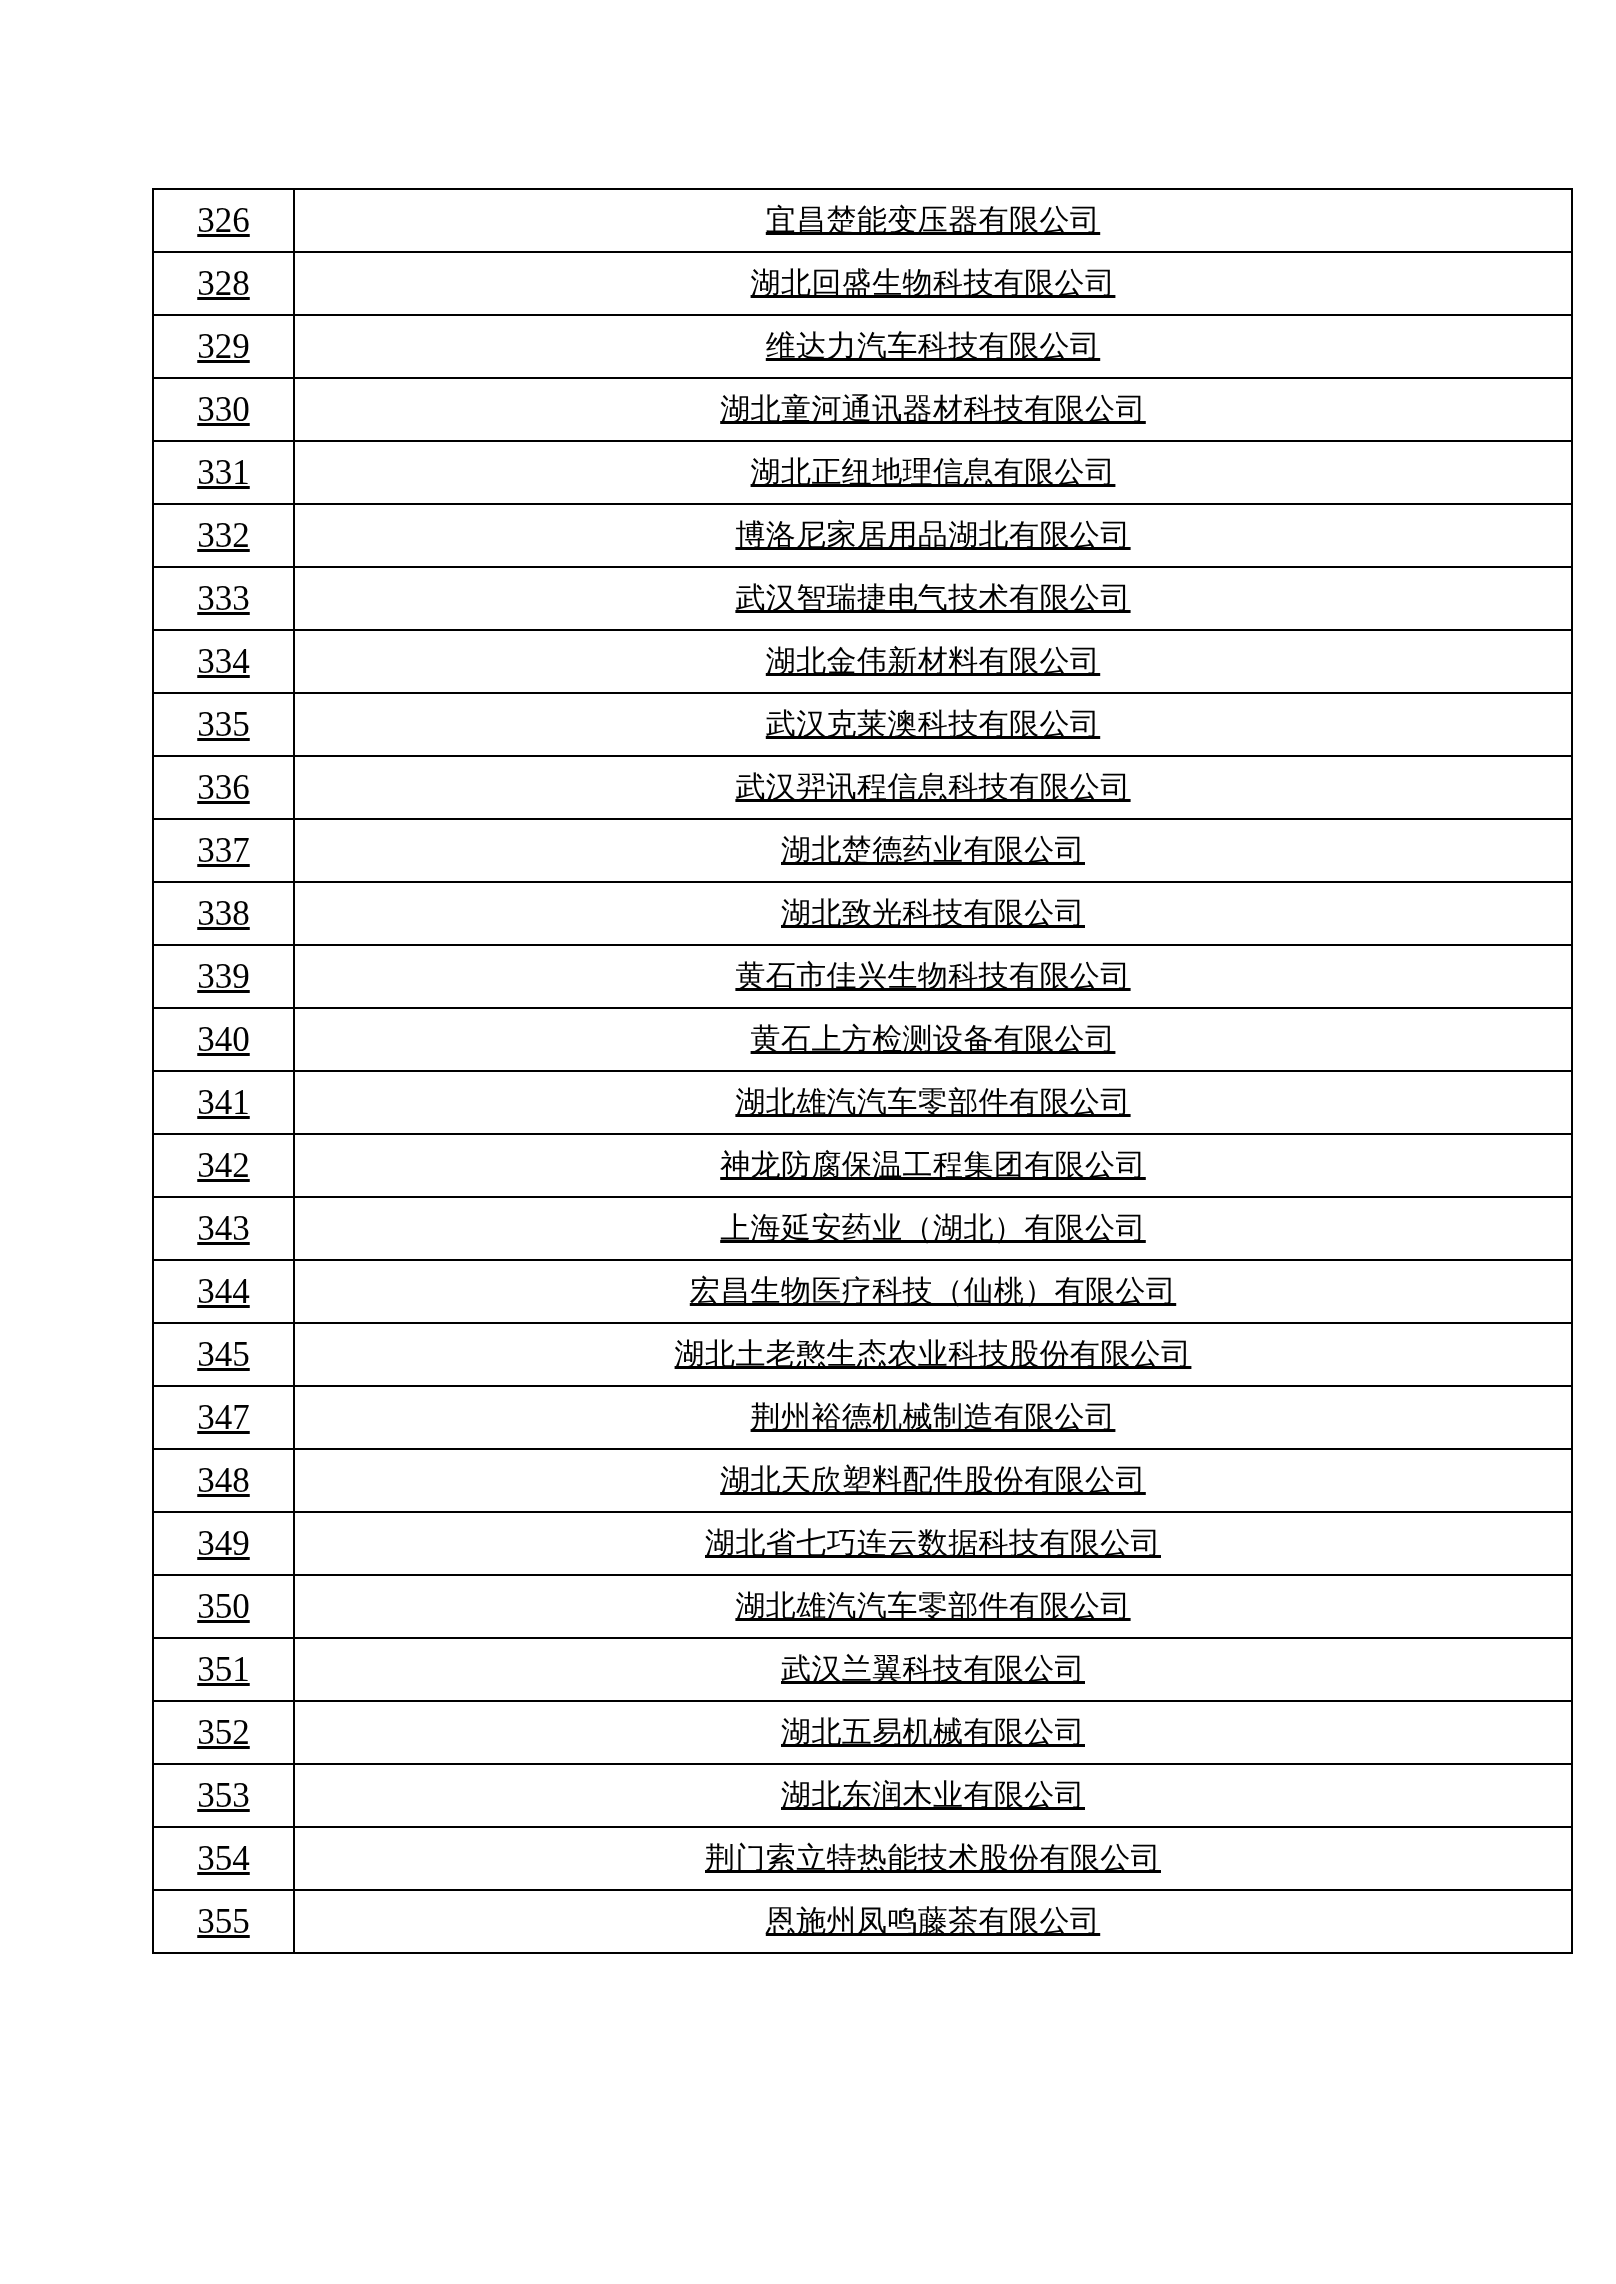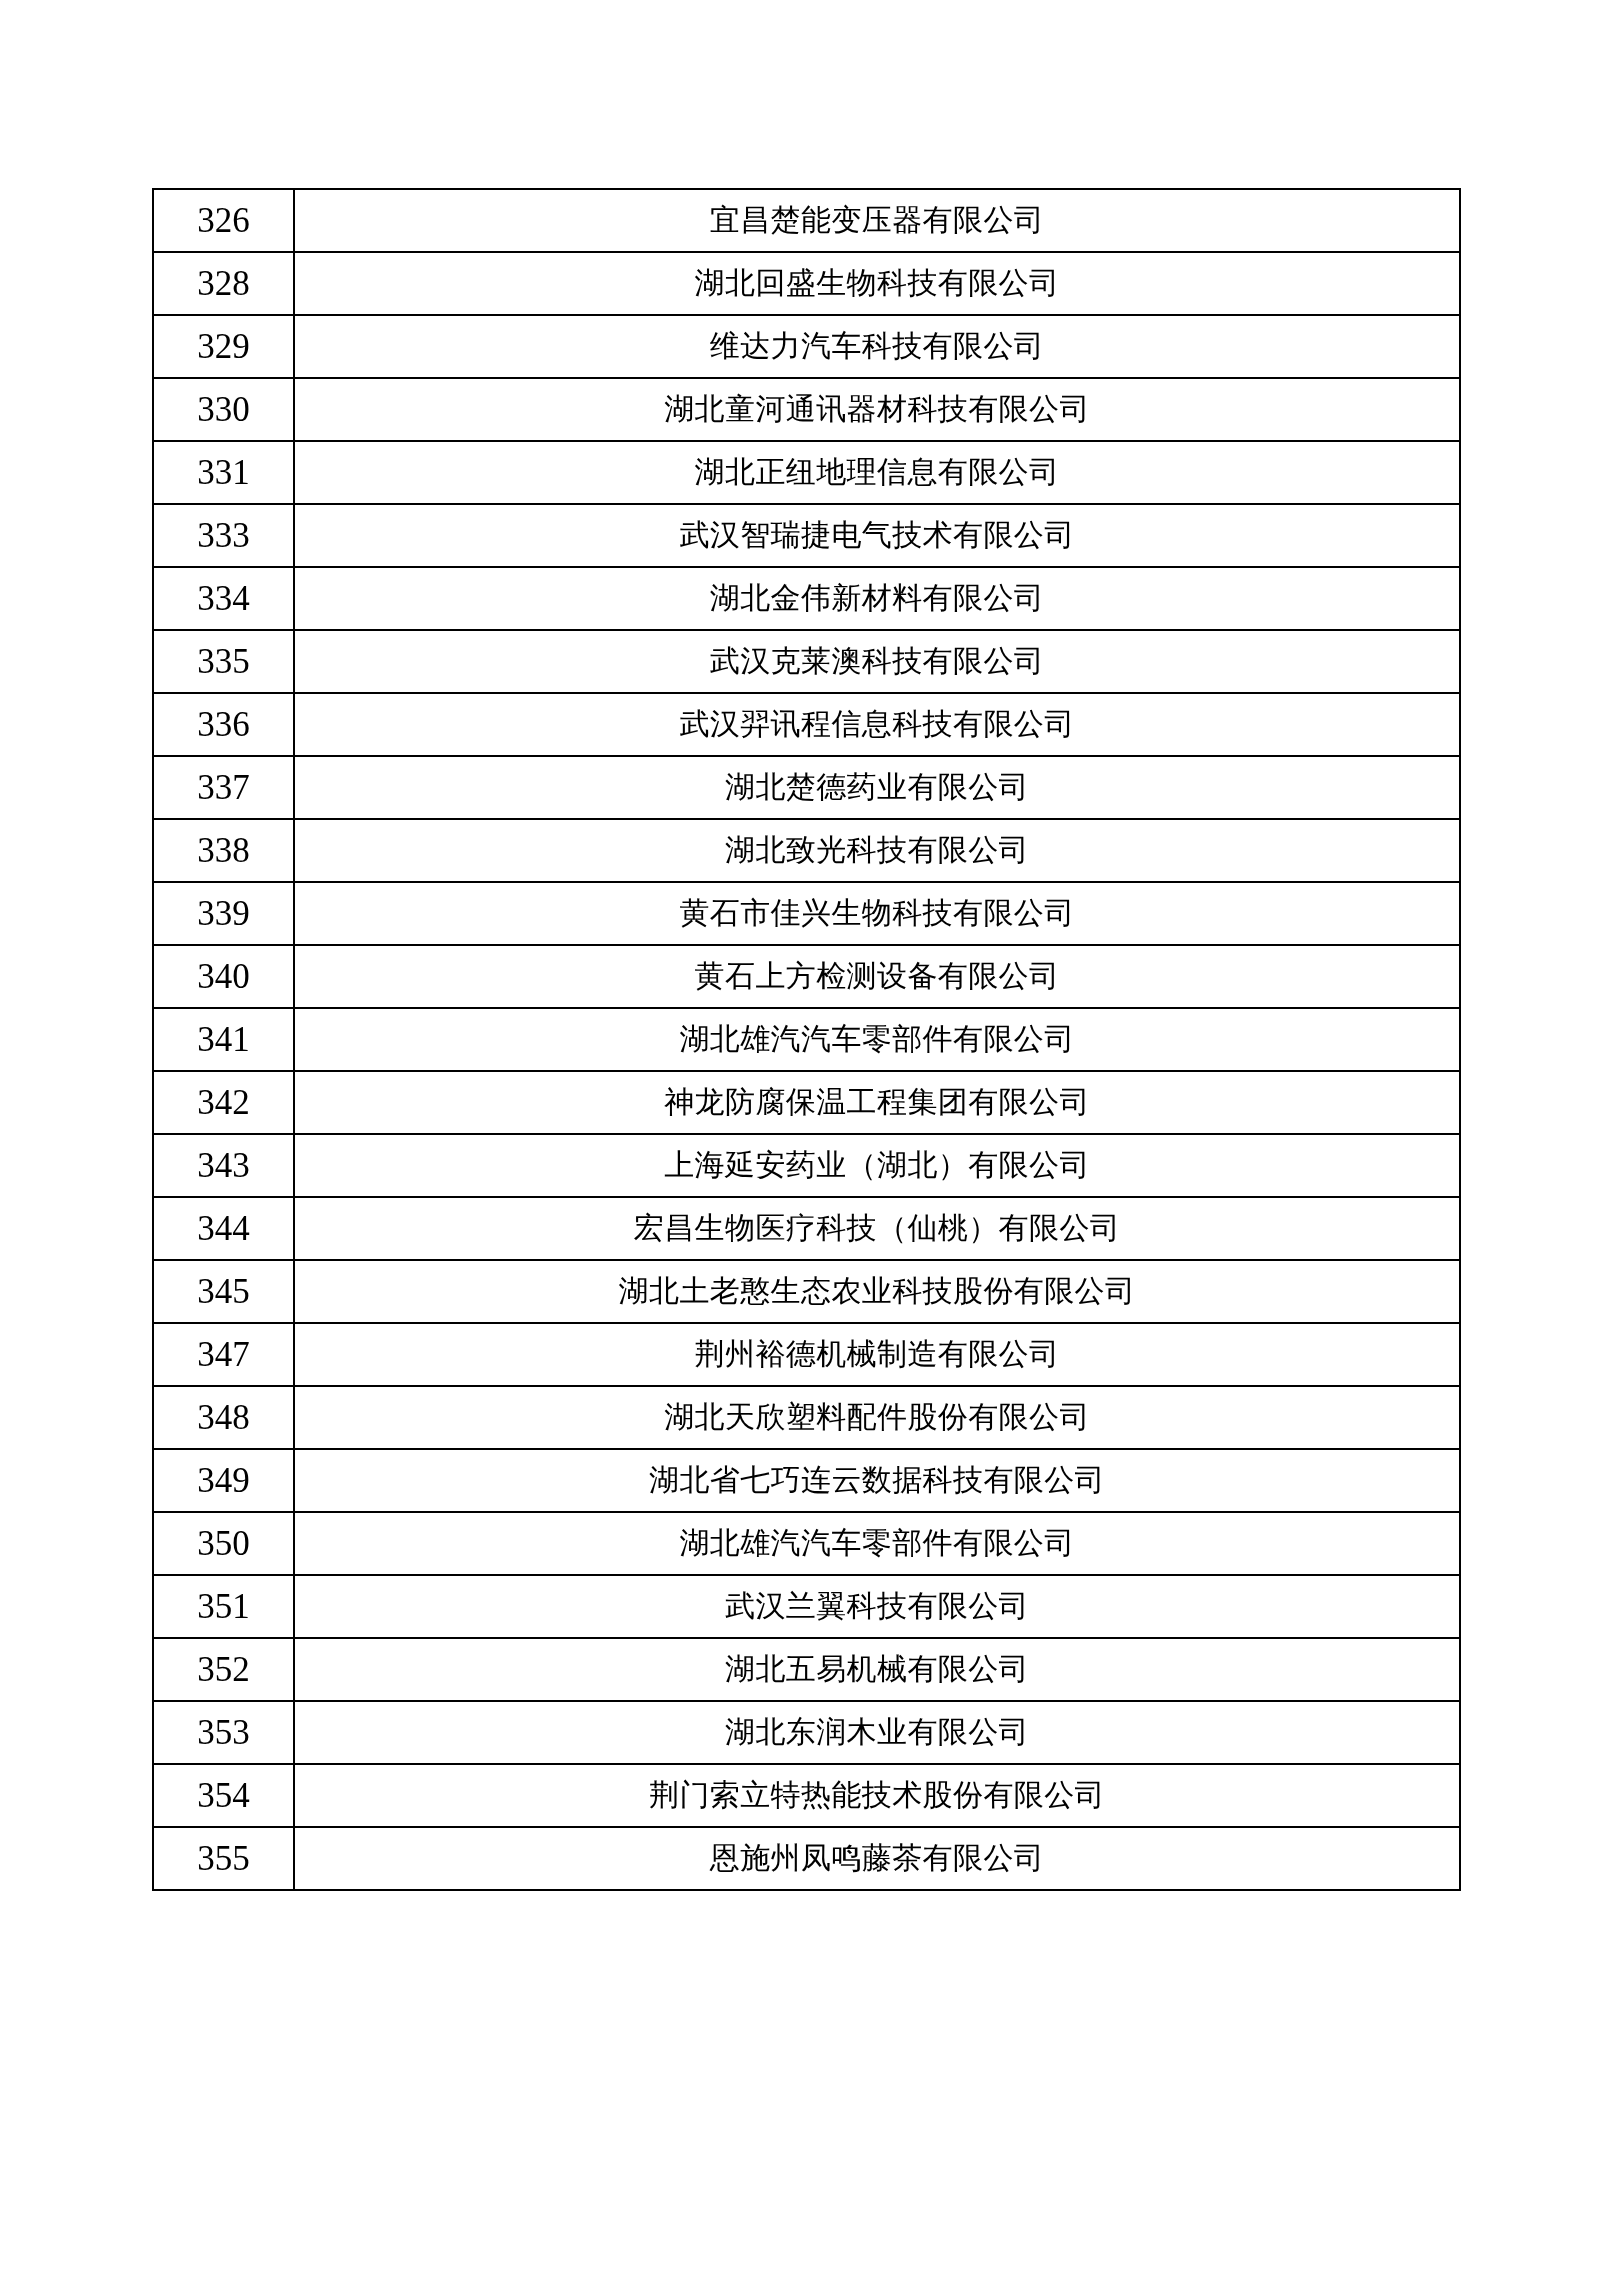--- a/index.html
+++ b/index.html
@@ -13,23 +13,24 @@
     height: 2284px;
     background: #ffffff;
     overflow: hidden;
     font-family: "Liberation Serif", "DejaVu Serif", serif;
     color: #000000;
   }
   table.company-table {
     position: absolute;
     left: 152px;
     top: 188px;
-    width: 1309px;
+    width: 1421px;
     border-collapse: collapse;
     table-layout: fixed;
+    text-decoration: underline;
   }
   table.company-table td {
     border: 2.5px solid #000000;
     padding: 0;
     vertical-align: middle;
     background: #ffffff;
   }
   table.company-table tr {
     height: 63px;
   }
@@ -64,20 +65,24 @@
           <td class="col-index">329</td>
           <td class="col-name">维达力汽车科技有限公司</td>
         </tr>
         <tr>
           <td class="col-index">330</td>
           <td class="col-name">湖北童河通讯器材科技有限公司</td>
         </tr>
         <tr>
           <td class="col-index">331</td>
           <td class="col-name">湖北正纽地理信息有限公司</td>
+        </tr>
+        <tr>
+          <td class="col-index">332</td>
+          <td class="col-name">博洛尼家居用品湖北有限公司</td>
         </tr>
         <tr>
           <td class="col-index">333</td>
           <td class="col-name">武汉智瑞捷电气技术有限公司</td>
         </tr>
         <tr>
           <td class="col-index">334</td>
           <td class="col-name">湖北金伟新材料有限公司</td>
         </tr>
         <tr>

